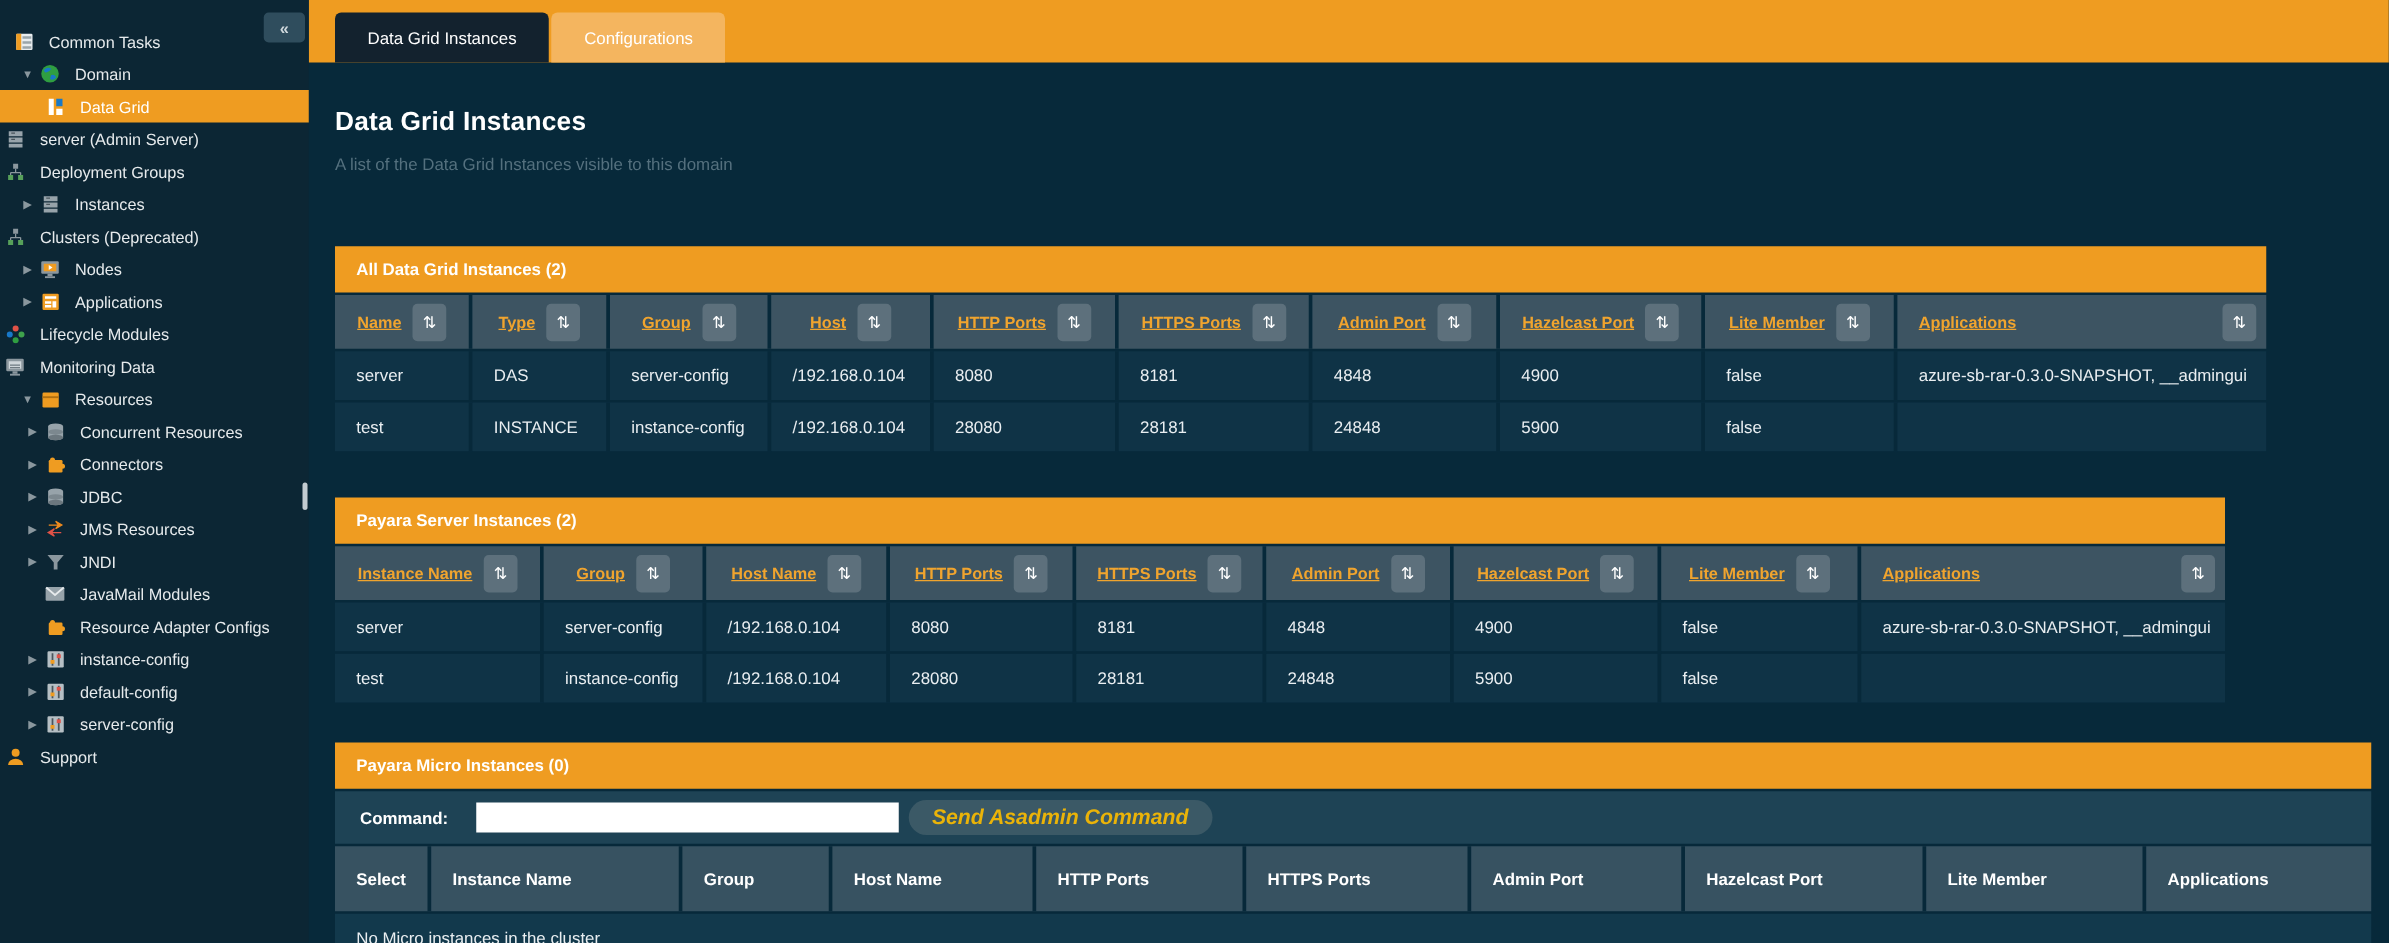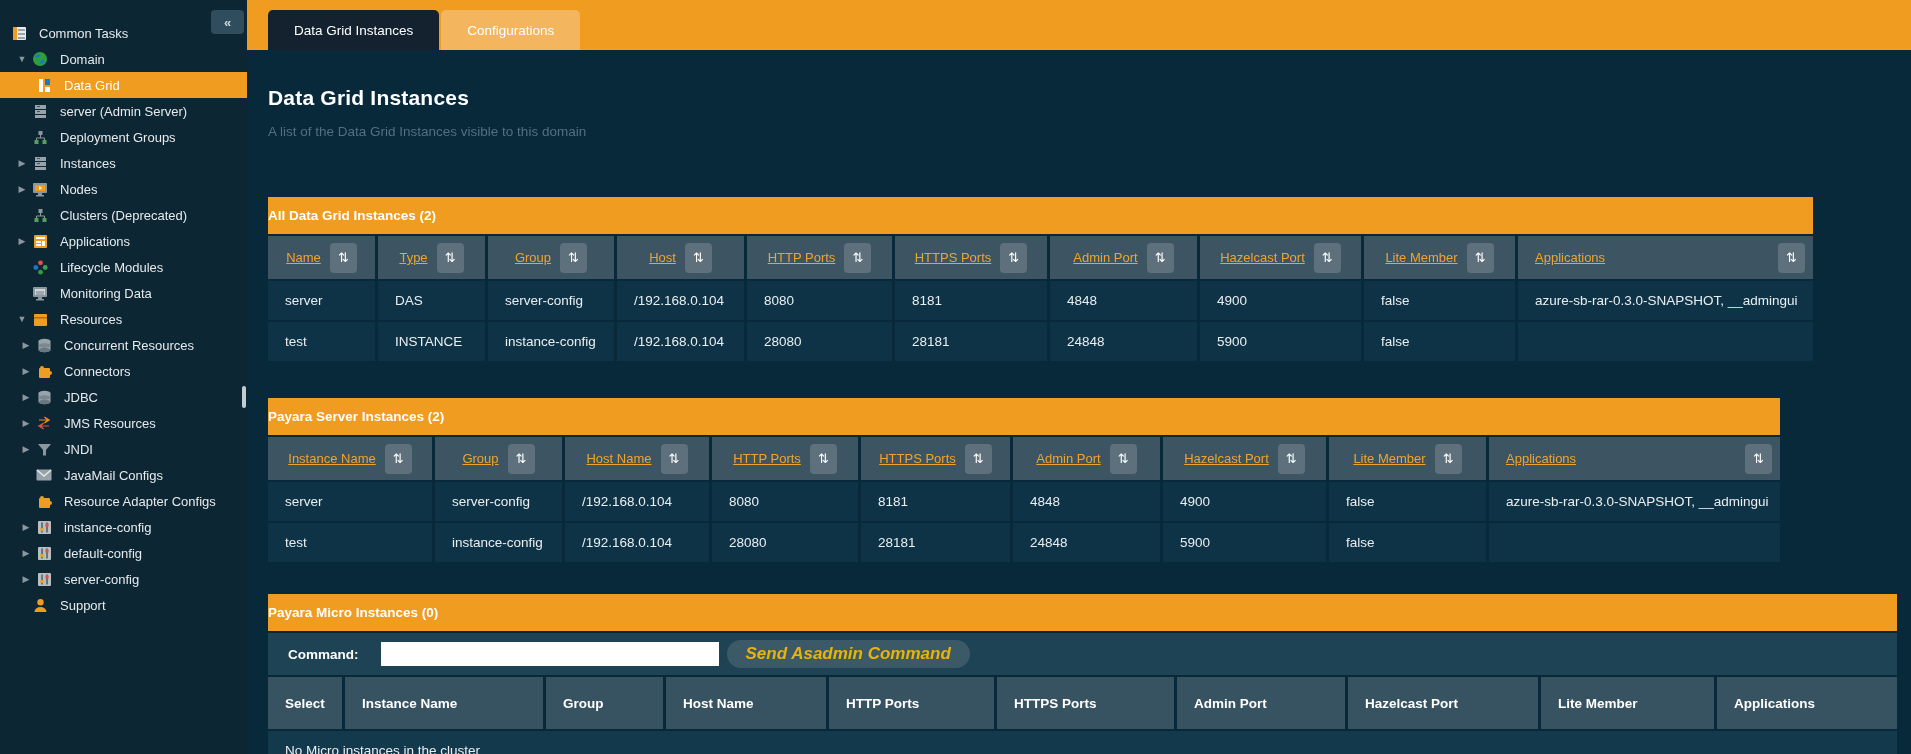--- a/index.html
+++ b/index.html
@@ -24,21 +24,21 @@
   ul.nav li {
     height:26px; display:flex; align-items:center;
     font-size:13px; color:#e6eaec; cursor:pointer; white-space:nowrap;
   }
   ul.nav li.selected { background:#ef9c21; color:#ffffff; }
   .arr { width:12px; display:inline-block; font-size:9px; color:#8a979e; text-align:center; flex:none; }
   .arr-down::before { content:"▼"; }
   .arr-right::before { content:"▶"; }
   .lvl0 { padding-left:16px; }
   .lvl0 .ico { margin-left:4px; }
-  .lvl0.noarr { padding-left:28px; }
+  .lvl0.noarr { padding-left:0; }
   .lvl0.first { padding-left:7px; }
   .lvl1 { padding-left:20px; }
   .lvl1 .ico { margin-left:4px; }
   .lvl1.noarr { padding-left:32px; }
   .ico { width:16px; height:16px; flex:none; display:inline-flex; align-items:center; justify-content:center; margin-right:12px; }
   .scroll-thumb {
     position:absolute; right:1px; top:386px; width:4px; height:22px;
     background:#c3ccd1; border-radius:2px;
   }
   
@@ -53,36 +53,36 @@
   .tab.inactive { background:#f4b55f; }
   .content { padding-left:21px; }
   h1.page-title { margin-top:36px; font-size:21px; font-weight:bold; color:#ffffff; letter-spacing:0.2px; }
   .page-subtitle { margin-top:14px; font-size:13.5px; color:#54707e; }
   
   .panel { margin-top:58px; }
   .panel.p2 { margin-top:35px; }
   .panel.p3 { margin-top:30px; }
   .panel-head {
     height:37px; background:#ef9c21; display:flex; align-items:center;
-    font-size:13.5px; font-weight:bold; color:#ffffff;
+    padding-left:17px; font-size:13.5px; font-weight:bold; color:#ffffff;
     margin-bottom:2px;
   }
   .w1 { width:1545px; } .w2 { width:1512px; } .w3 { width:1629px; }
   .grid { display:grid; }
   .t1 { grid-template-columns:110px 110px 129px 130px 148px 155px 150px 164px 154px 295px; }
   .t2 { grid-template-columns:167px 130px 147px 149px 152px 150px 166px 160px 291px; }
   .t3 { grid-template-columns:77px 201px 120px 163px 168px 180px 171px 193px 176px 180px; }
   .hcell {
     background:#3d5462; height:43px; display:flex; align-items:center;
     justify-content:center; gap:9px; border-right:3px solid #07293a;
     margin-bottom:2px;
   }
   .hcell:last-child { border-right:none; }
   .hcell.apps { justify-content:space-between; padding:0 8px 0 17px; }
-  .hlink { color:#f0a42e; font-size:13px; font-weight:normal; text-decoration:underline; cursor:pointer; }
+  .hlink { color:#f0a42e; font-size:13px; font-weight:bold; text-decoration:underline; cursor:pointer; }
   .sort-btn {
     width:27px; height:30px; background:#5d707c; border:none; border-radius:4px;
     color:#ffffff; font-size:13px; cursor:pointer; flex:none;
     display:flex; align-items:center; justify-content:center;
   }
   .sort-btn::before { content:"⇅"; }
   .dcell {
     background:#0f3346; height:39px; display:flex; align-items:center;
     padding-left:17px; font-size:13.5px; color:#e9eef1;
     border-right:3px solid #07293a; margin-bottom:2px; overflow:hidden; white-space:nowrap;
@@ -180,44 +180,44 @@
           <svg width="15" height="15">
             <rect x="2" y="1" width="11" height="4" fill="#97a3aa"></rect>
             <rect x="2" y="6" width="11" height="4" fill="#97a3aa"></rect>
             <rect x="2" y="11" width="11" height="3" fill="#97a3aa"></rect>
             <rect x="4" y="2" width="3" height="1" fill="#4a555c"></rect>
             <rect x="4" y="7" width="3" height="1" fill="#4a555c"></rect>
           </svg>
         </span>
         <span>Instances</span>
       </li>
+    <li class="lvl0 noarr">
+        <span class="ico">
+          <svg width="15" height="15">
+            <rect x="5.5" y="1" width="4" height="4" fill="#8b979e"></rect>
+            <path d="M7.5 5 v3 M3.5 8 h8 M3.5 8 v2 M11.5 8 v2" stroke="#8b979e" fill="none"></path>
+            <rect x="1.5" y="10" width="4" height="4" fill="#57a05a"></rect>
+            <rect x="9.5" y="10" width="4" height="4" fill="#57a05a"></rect>
+          </svg>
+        </span>
+        <span>Clusters (Deprecated)</span>
+      </li>
     <li class="lvl0">
         <span class="arr arr-right"></span>
         <span class="ico">
           <svg width="16" height="15">
             <rect x="1" y="1" width="14" height="10" rx="1" fill="#8b979e"></rect>
             <rect x="3" y="3" width="10" height="6" fill="#ef9c21"></rect>
             <path d="M7 4 L10 6 L7 8 Z" fill="#ffffff"></path>
             <rect x="6" y="11" width="4" height="2" fill="#8b979e"></rect>
             <rect x="4" y="13" width="8" height="1.5" fill="#8b979e"></rect>
           </svg>
         </span>
         <span>Nodes</span>
       </li>
-    <li class="lvl0 noarr">
-        <span class="ico">
-          <svg width="15" height="15">
-            <rect x="5.5" y="1" width="4" height="4" fill="#8b979e"></rect>
-            <path d="M7.5 5 v3 M3.5 8 h8 M3.5 8 v2 M11.5 8 v2" stroke="#8b979e" fill="none"></path>
-            <rect x="1.5" y="10" width="4" height="4" fill="#57a05a"></rect>
-            <rect x="9.5" y="10" width="4" height="4" fill="#57a05a"></rect>
-          </svg>
-        </span>
-        <span>Clusters (Deprecated)</span>
-      </li>
     <li class="lvl0">
         <span class="arr arr-right"></span>
         <span class="ico">
           <svg width="15" height="15">
             <rect x="1" y="1" width="13" height="13" rx="1" fill="#ef9c21"></rect>
             <rect x="3" y="3" width="9" height="2" fill="#ffffff"></rect>
             <rect x="3" y="7" width="5" height="2" fill="#ffffff"></rect>
             <rect x="9" y="7" width="3" height="5" fill="#ffffff"></rect>
             <rect x="3" y="10" width="5" height="2" fill="#ffffff"></rect>
           </svg>
@@ -311,21 +311,21 @@
         </span>
         <span>JNDI</span>
       </li>
     <li class="lvl1 noarr">
         <span class="ico">
           <svg width="16" height="12">
             <rect x="0.5" y="0.5" width="15" height="11" rx="1" fill="#97a3aa"></rect>
             <path d="M1 1 L8 7 L15 1" stroke="#e6eaec" stroke-width="1.4" fill="none"></path>
           </svg>
         </span>
-        <span>JavaMail Configs</span>
+        <span>JavaMail Modules</span>
       </li>
     <li class="lvl1 noarr">
         <span class="ico">
           <svg width="15" height="15">
             <rect x="2" y="4" width="11" height="10" rx="1" fill="#ef9c21"></rect>
             <circle cx="5" cy="4" r="2" fill="#ef9c21"></circle>
             <circle cx="13" cy="9" r="2" fill="#ef9c21"></circle>
           </svg>
         </span>
         <span>Resource Adapter Configs</span>

